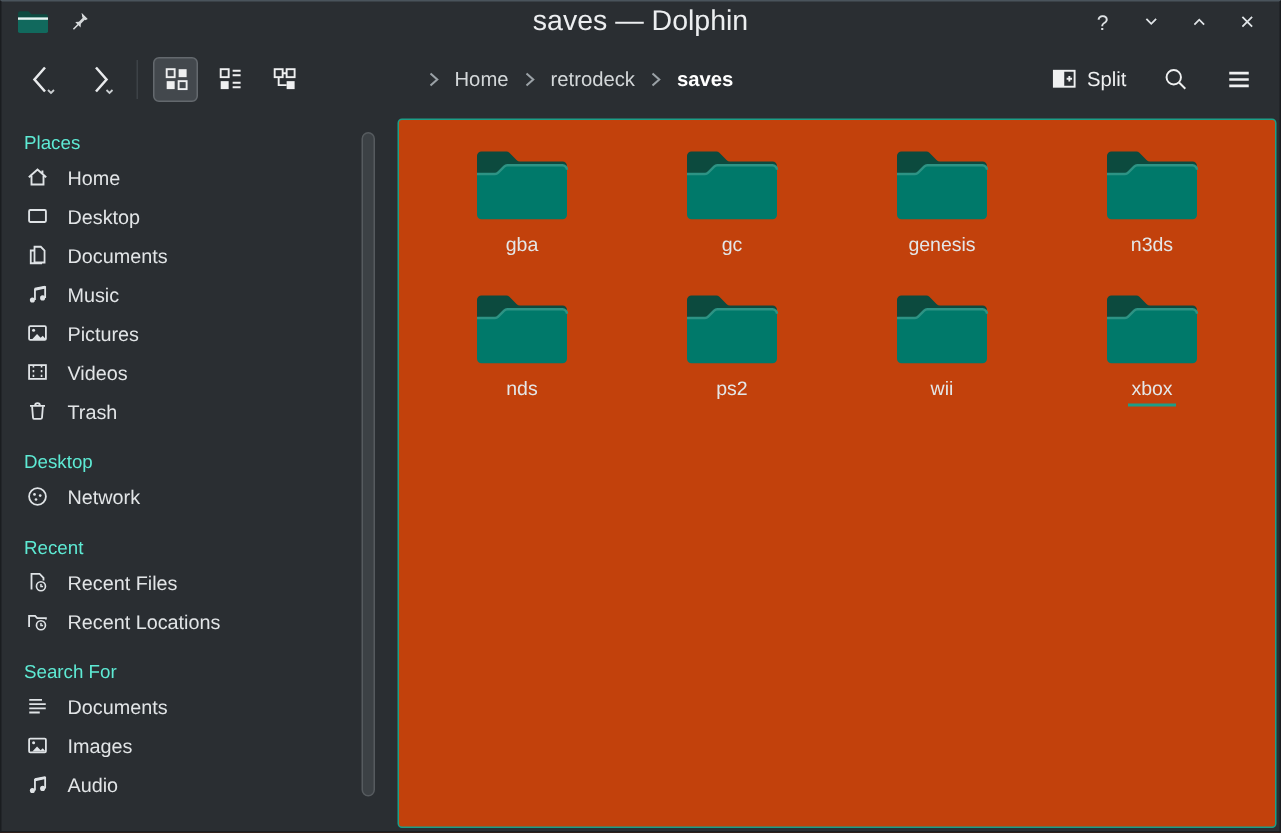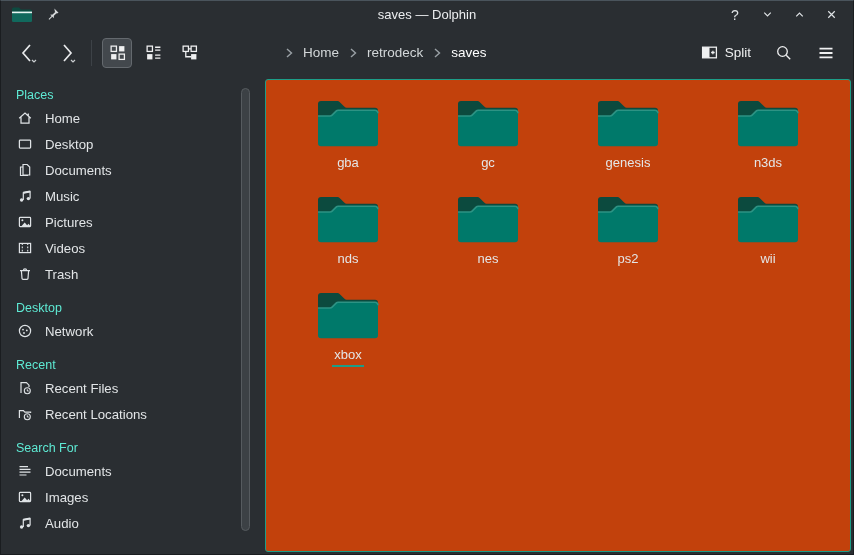--- a/index.html
+++ b/index.html
@@ -10,39 +10,39 @@
     position:relative; width:854px; height:555px;
     background:#2a2e32; color:#eff0f1; overflow:hidden;
     border:1px solid #1a1d20; border-top:1px solid #4a545c;
   }
 
   
   .titlebar{ height:27px; display:flex; align-items:center; padding:0 10px; position:relative; }
   .titlebar-left{ display:flex; align-items:center; gap:12px; }
   .title-text{
     position:absolute; left:0; right:0; text-align:center;
-    font-size:13px; color:#eceef0; pointer-events:none;
+    font-size:19px; color:#eceef0; pointer-events:none;
   }
   .titlebar-right{ margin-left:auto; display:flex; align-items:center; gap:8px; z-index:2; }
   .winbtn{ width:24px; height:22px; display:flex; align-items:center; justify-content:center;
            color:#dfe3e6; font-size:14px; cursor:default; }
   .winbtn svg{ display:block; }
 
   
   .toolbar{ height:49px; display:flex; align-items:center; padding:0 12px; }
   .tbtn{ width:30px; height:30px; display:flex; align-items:center; justify-content:center;
          border-radius:4px; border:1px solid transparent; }
   .tbtn.active{ background:#43484d; border-color:#64696e; }
   .nav-group{ display:flex; align-items:center; gap:8px; }
   .tb-sep{ width:1px; height:26px; background:#3d4247; margin:0 10px; }
   .view-group{ display:flex; align-items:center; gap:6px; }
 
   .breadcrumb{ display:flex; align-items:center; margin-left:78px; font-size:13.5px; }
   .crumb{ color:#d3d7d9; padding:3px 7px; border-radius:3px; }
-  .crumb.current{ color:#ffffff; font-weight:normal; }
+  .crumb.current{ color:#ffffff; font-weight:bold; }
   .crumb-chevron{ display:flex; align-items:center; padding:0 2px; }
 
   .toolbar-right{ margin-left:auto; display:flex; align-items:center; gap:12px; }
   .split-btn{ display:flex; align-items:center; gap:7px; padding:4px 6px; border-radius:4px;
               font-size:13.5px; color:#eff0f1; }
   .icon-btn{ width:30px; height:30px; display:flex; align-items:center; justify-content:center; border-radius:4px; }
 
   
   .content{ position:absolute; top:76px; left:0; right:0; bottom:0; display:flex; }
 
@@ -370,26 +370,20 @@
         <div class="folder">
           <svg width="64" height="52">
               <use href="#folder-sym"></use>
             </svg>
           <span class="folder-label">nds</span>
         </div>
         <div class="folder">
           <svg width="64" height="52">
               <use href="#folder-sym"></use>
             </svg>
-          <span class="folder-label">nes</span>
-        </div>
-        <div class="folder">
-          <svg width="64" height="52">
-              <use href="#folder-sym"></use>
-            </svg>
           <span class="folder-label">ps2</span>
         </div>
         <div class="folder">
           <svg width="64" height="52">
               <use href="#folder-sym"></use>
             </svg>
           <span class="folder-label">wii</span>
         </div>
         <div class="folder selected">
           <svg width="64" height="52">

